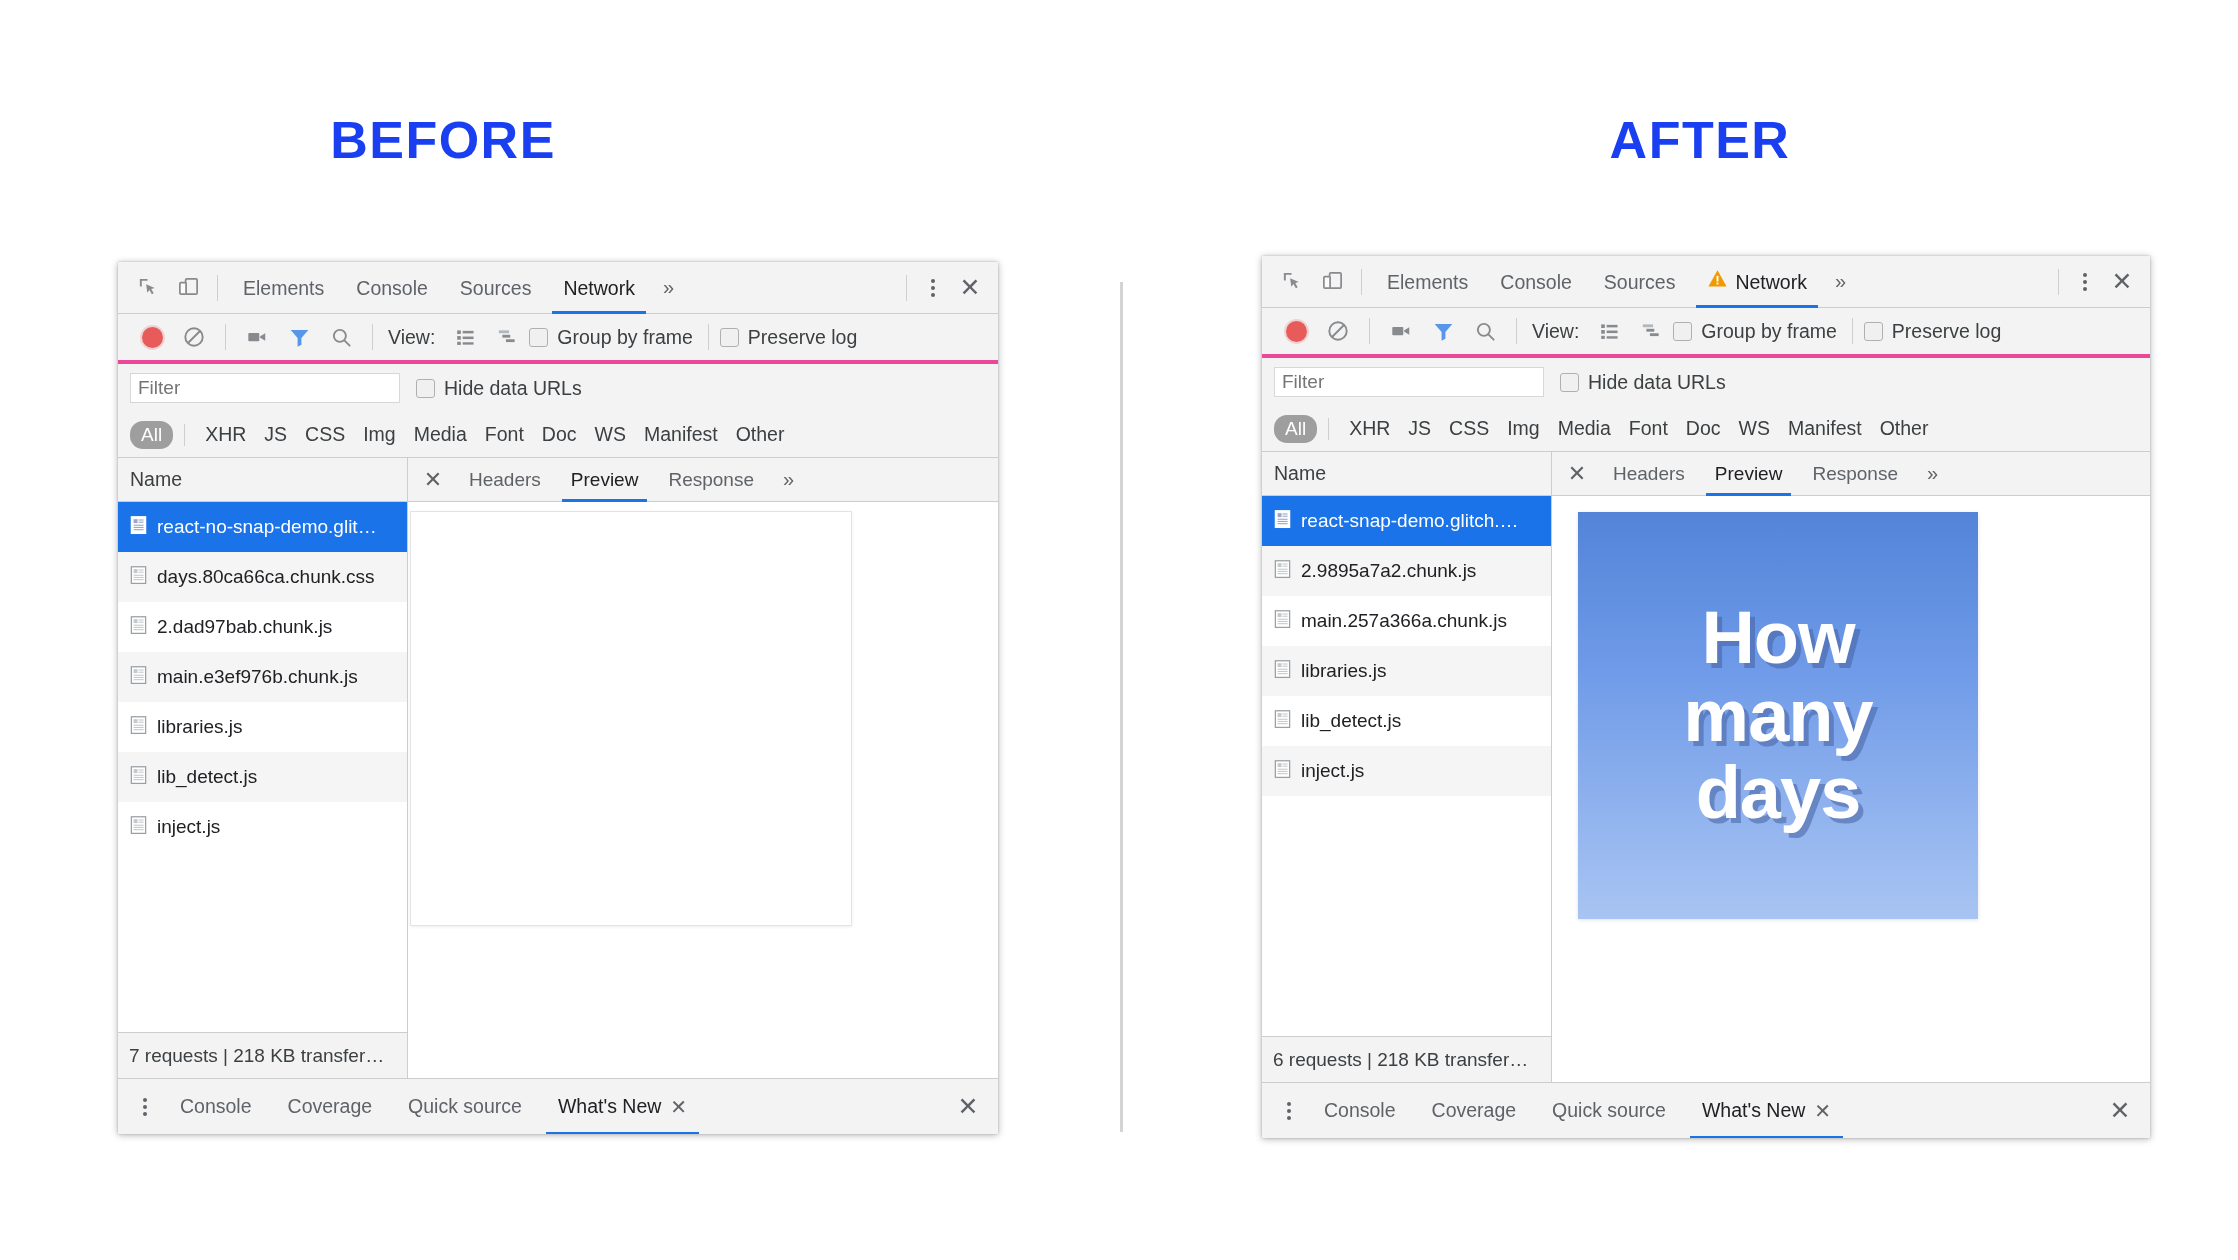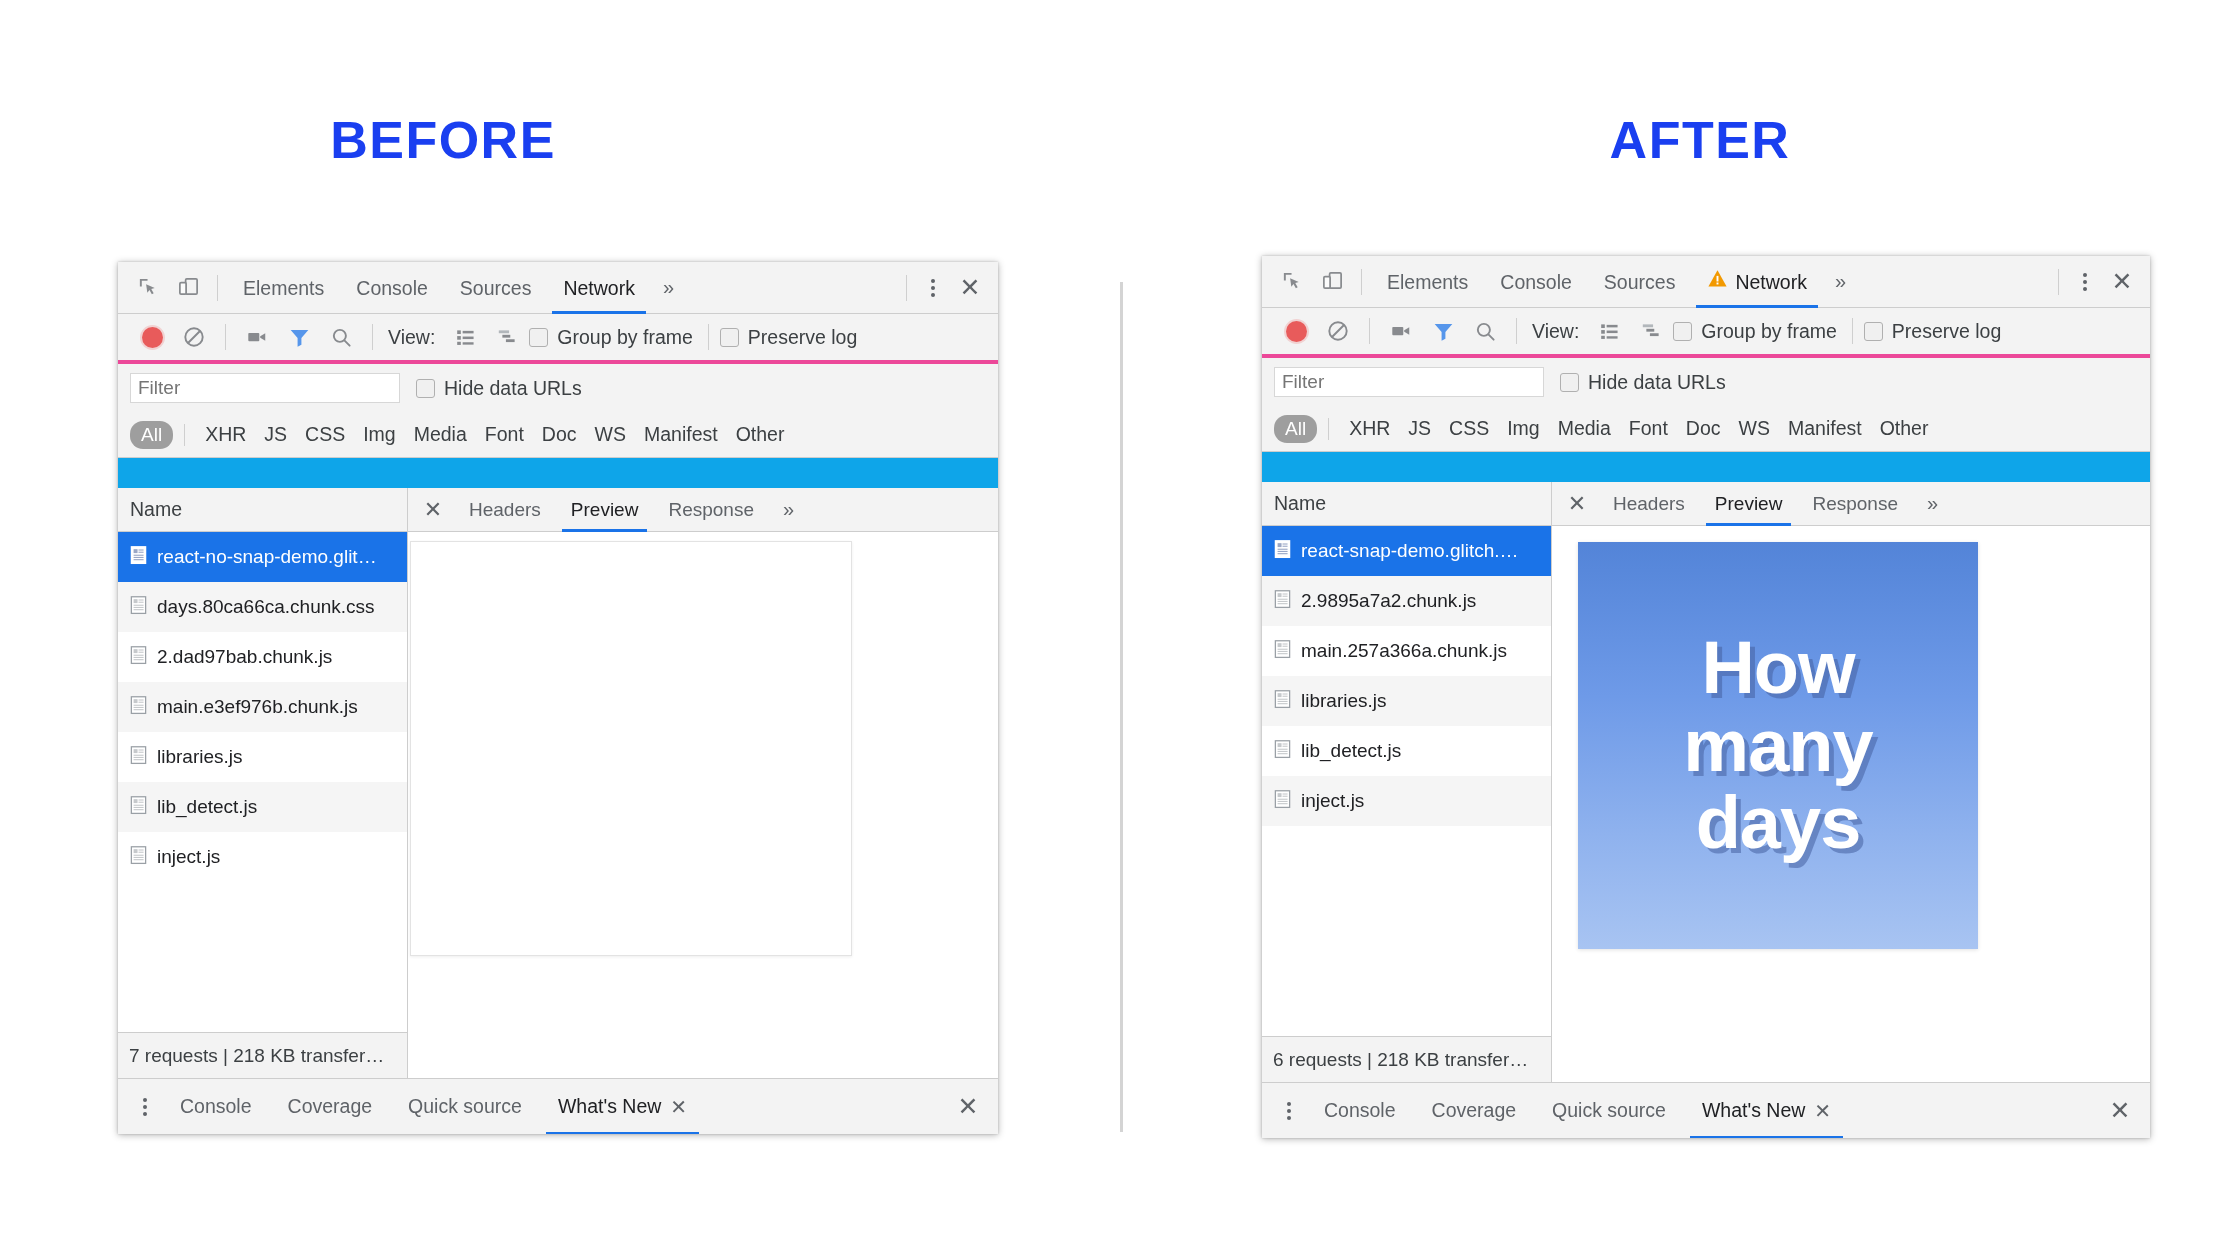--- a/index.html
+++ b/index.html
@@ -37,21 +37,21 @@
     left: 1120px;
     top: 282px;
     width: 3px;
     height: 850px;
     background: #d4d4d4;
   }
 
   
   .devtools {
     position: absolute;
-    background: #0ea5e9;
+    background: #404040;
     box-shadow: 0 1px 7px rgba(0,0,0,0.30), 0 0 2px rgba(0,0,0,0.18);
     display: flex;
     flex-direction: column;
     font-size: 19.5px;
     color: #3c4043;
     overflow: hidden;
   }
   #devtools-before { left: 118px;  top: 262px;  width: 880px; height: 872px; }
   #devtools-after  { left: 1262px; top: 256px;  width: 888px; height: 882px; }
 
@@ -185,21 +185,20 @@
     line-height: 24px;
   }
   .type-sep { width: 1px; height: 22px; background: #cfcfcf; margin: 0 11px; }
   .type-item { padding: 0 9px; color: #3c4043; white-space: nowrap; }
 
   
   .net-body {
     flex: 1 1 auto;
     display: flex;
     min-height: 0;
-    margin-top: 30px;
   }
   .req-col {
     width: 290px;
     min-width: 290px;
     display: flex;
     flex-direction: column;
     border-right: 1px solid #cdcdcd;
     background: #ffffff;
     min-height: 0;
   }

